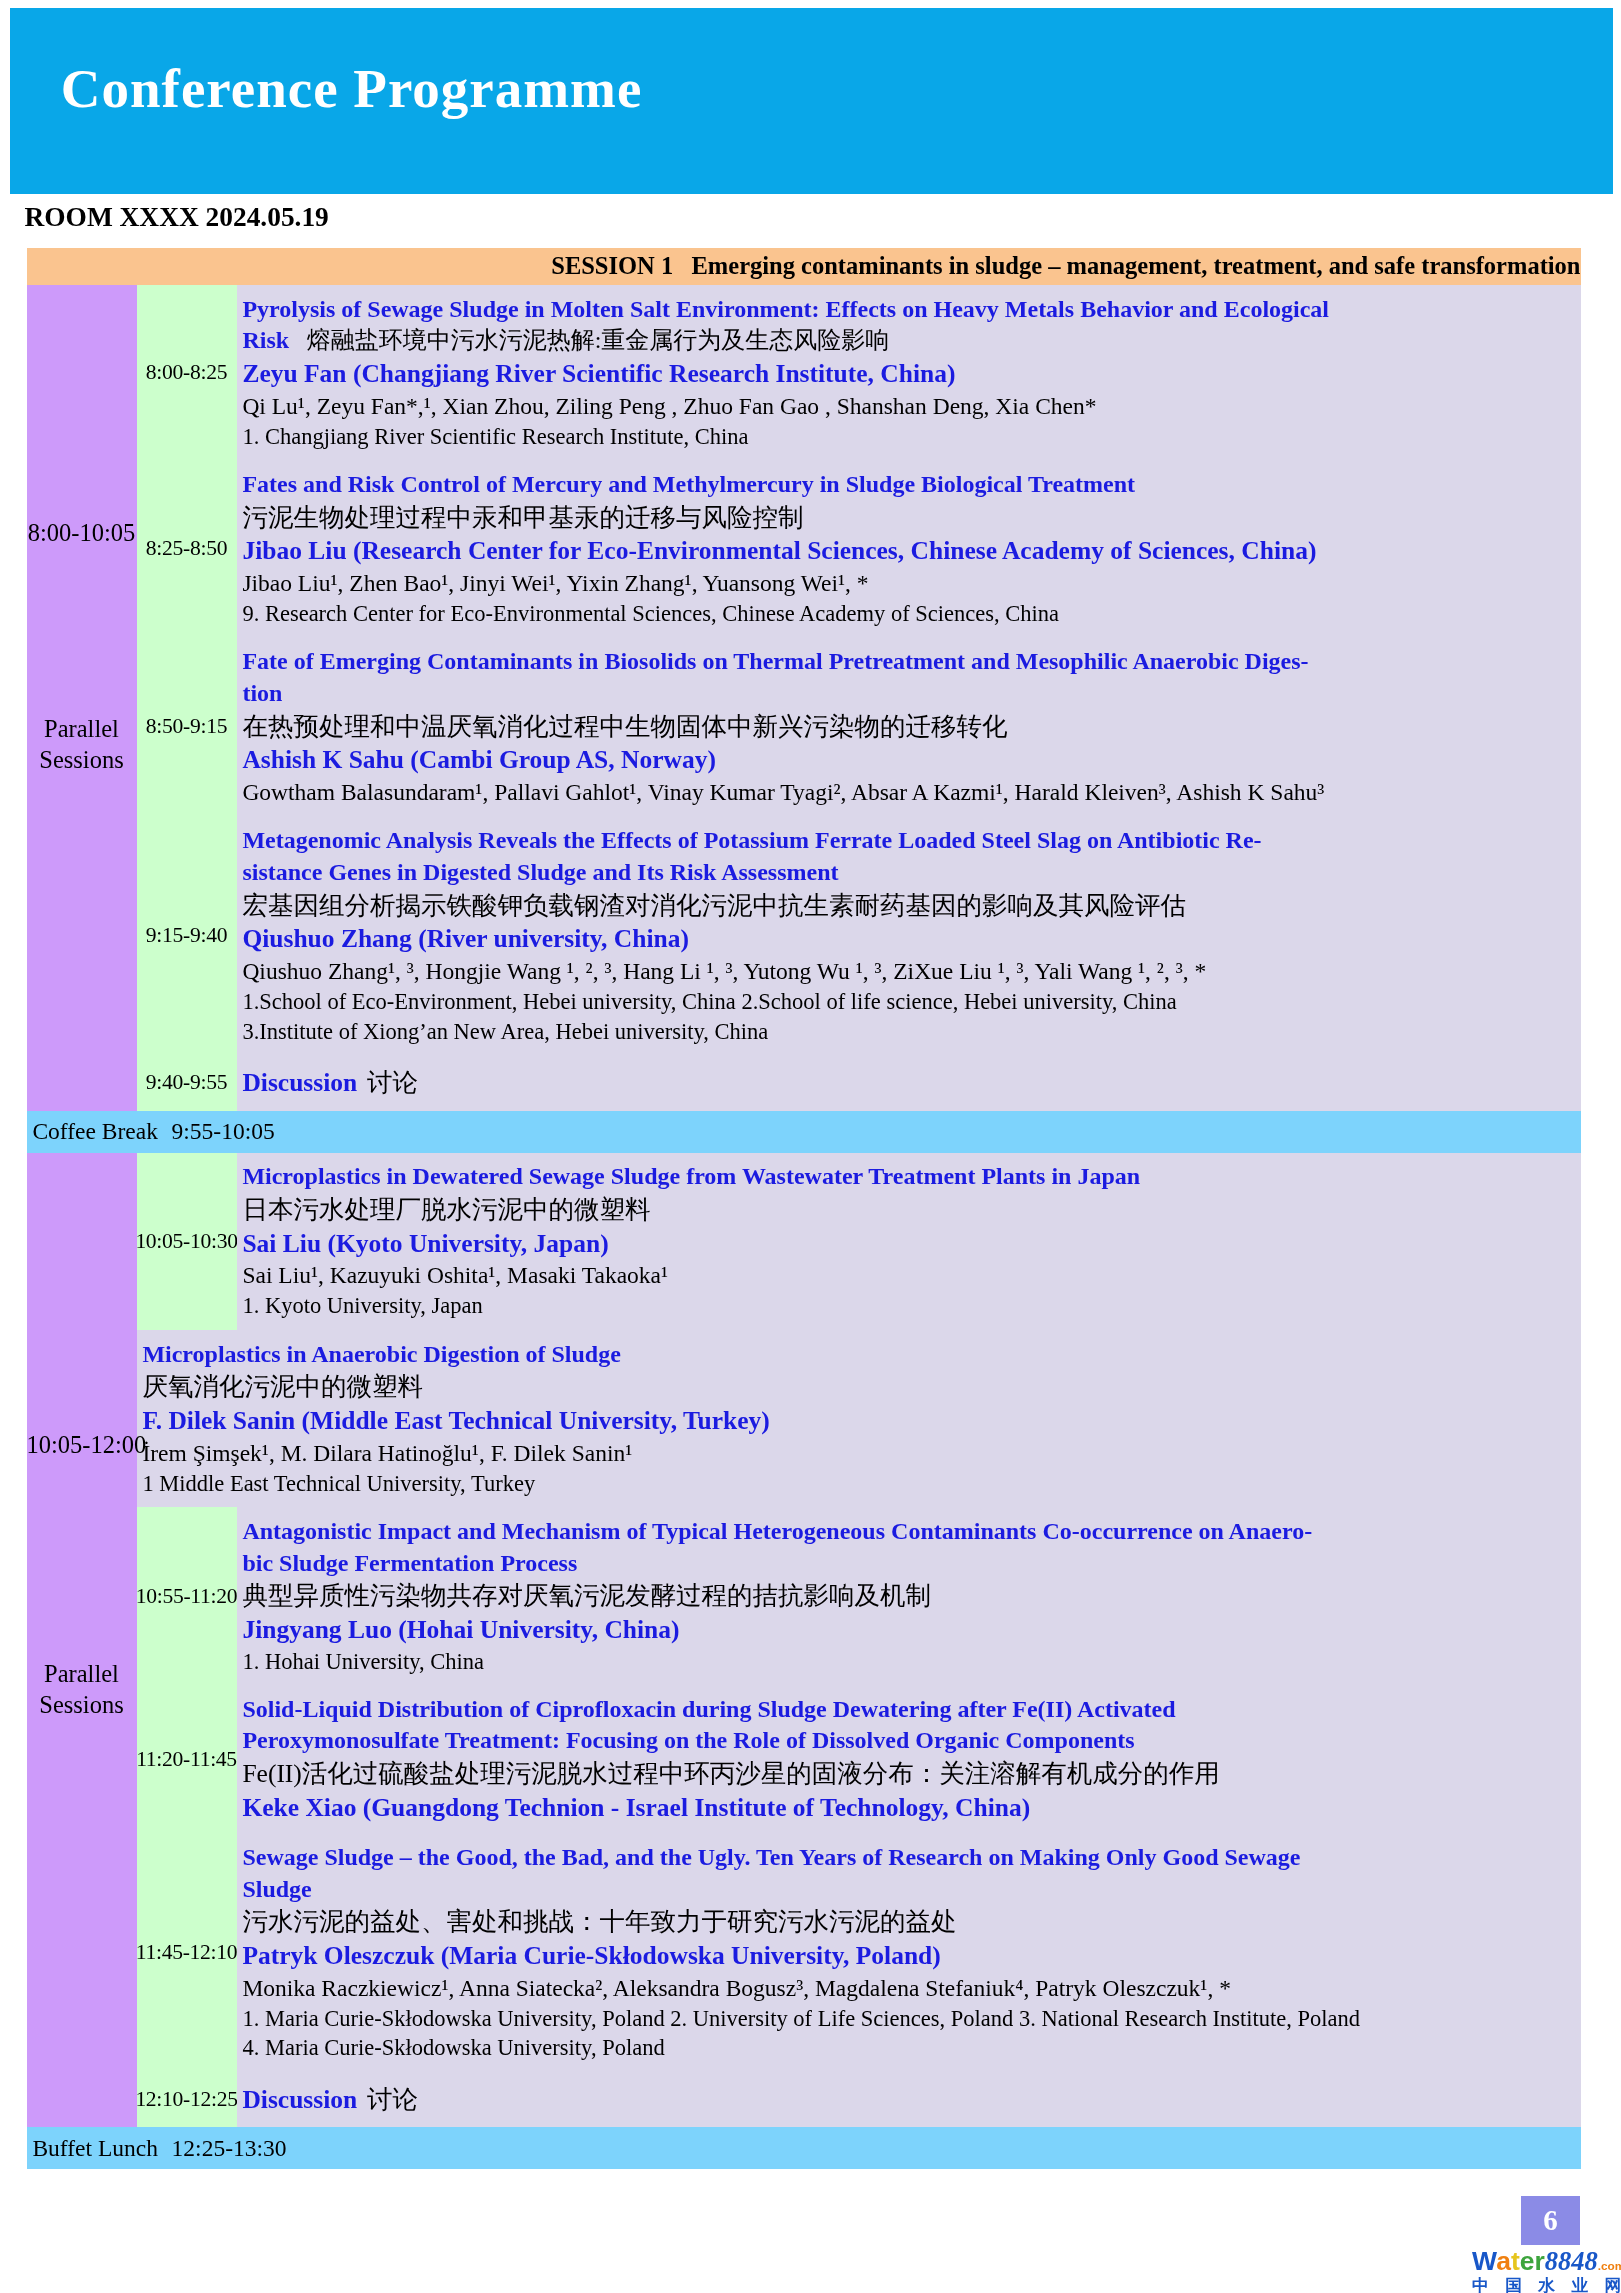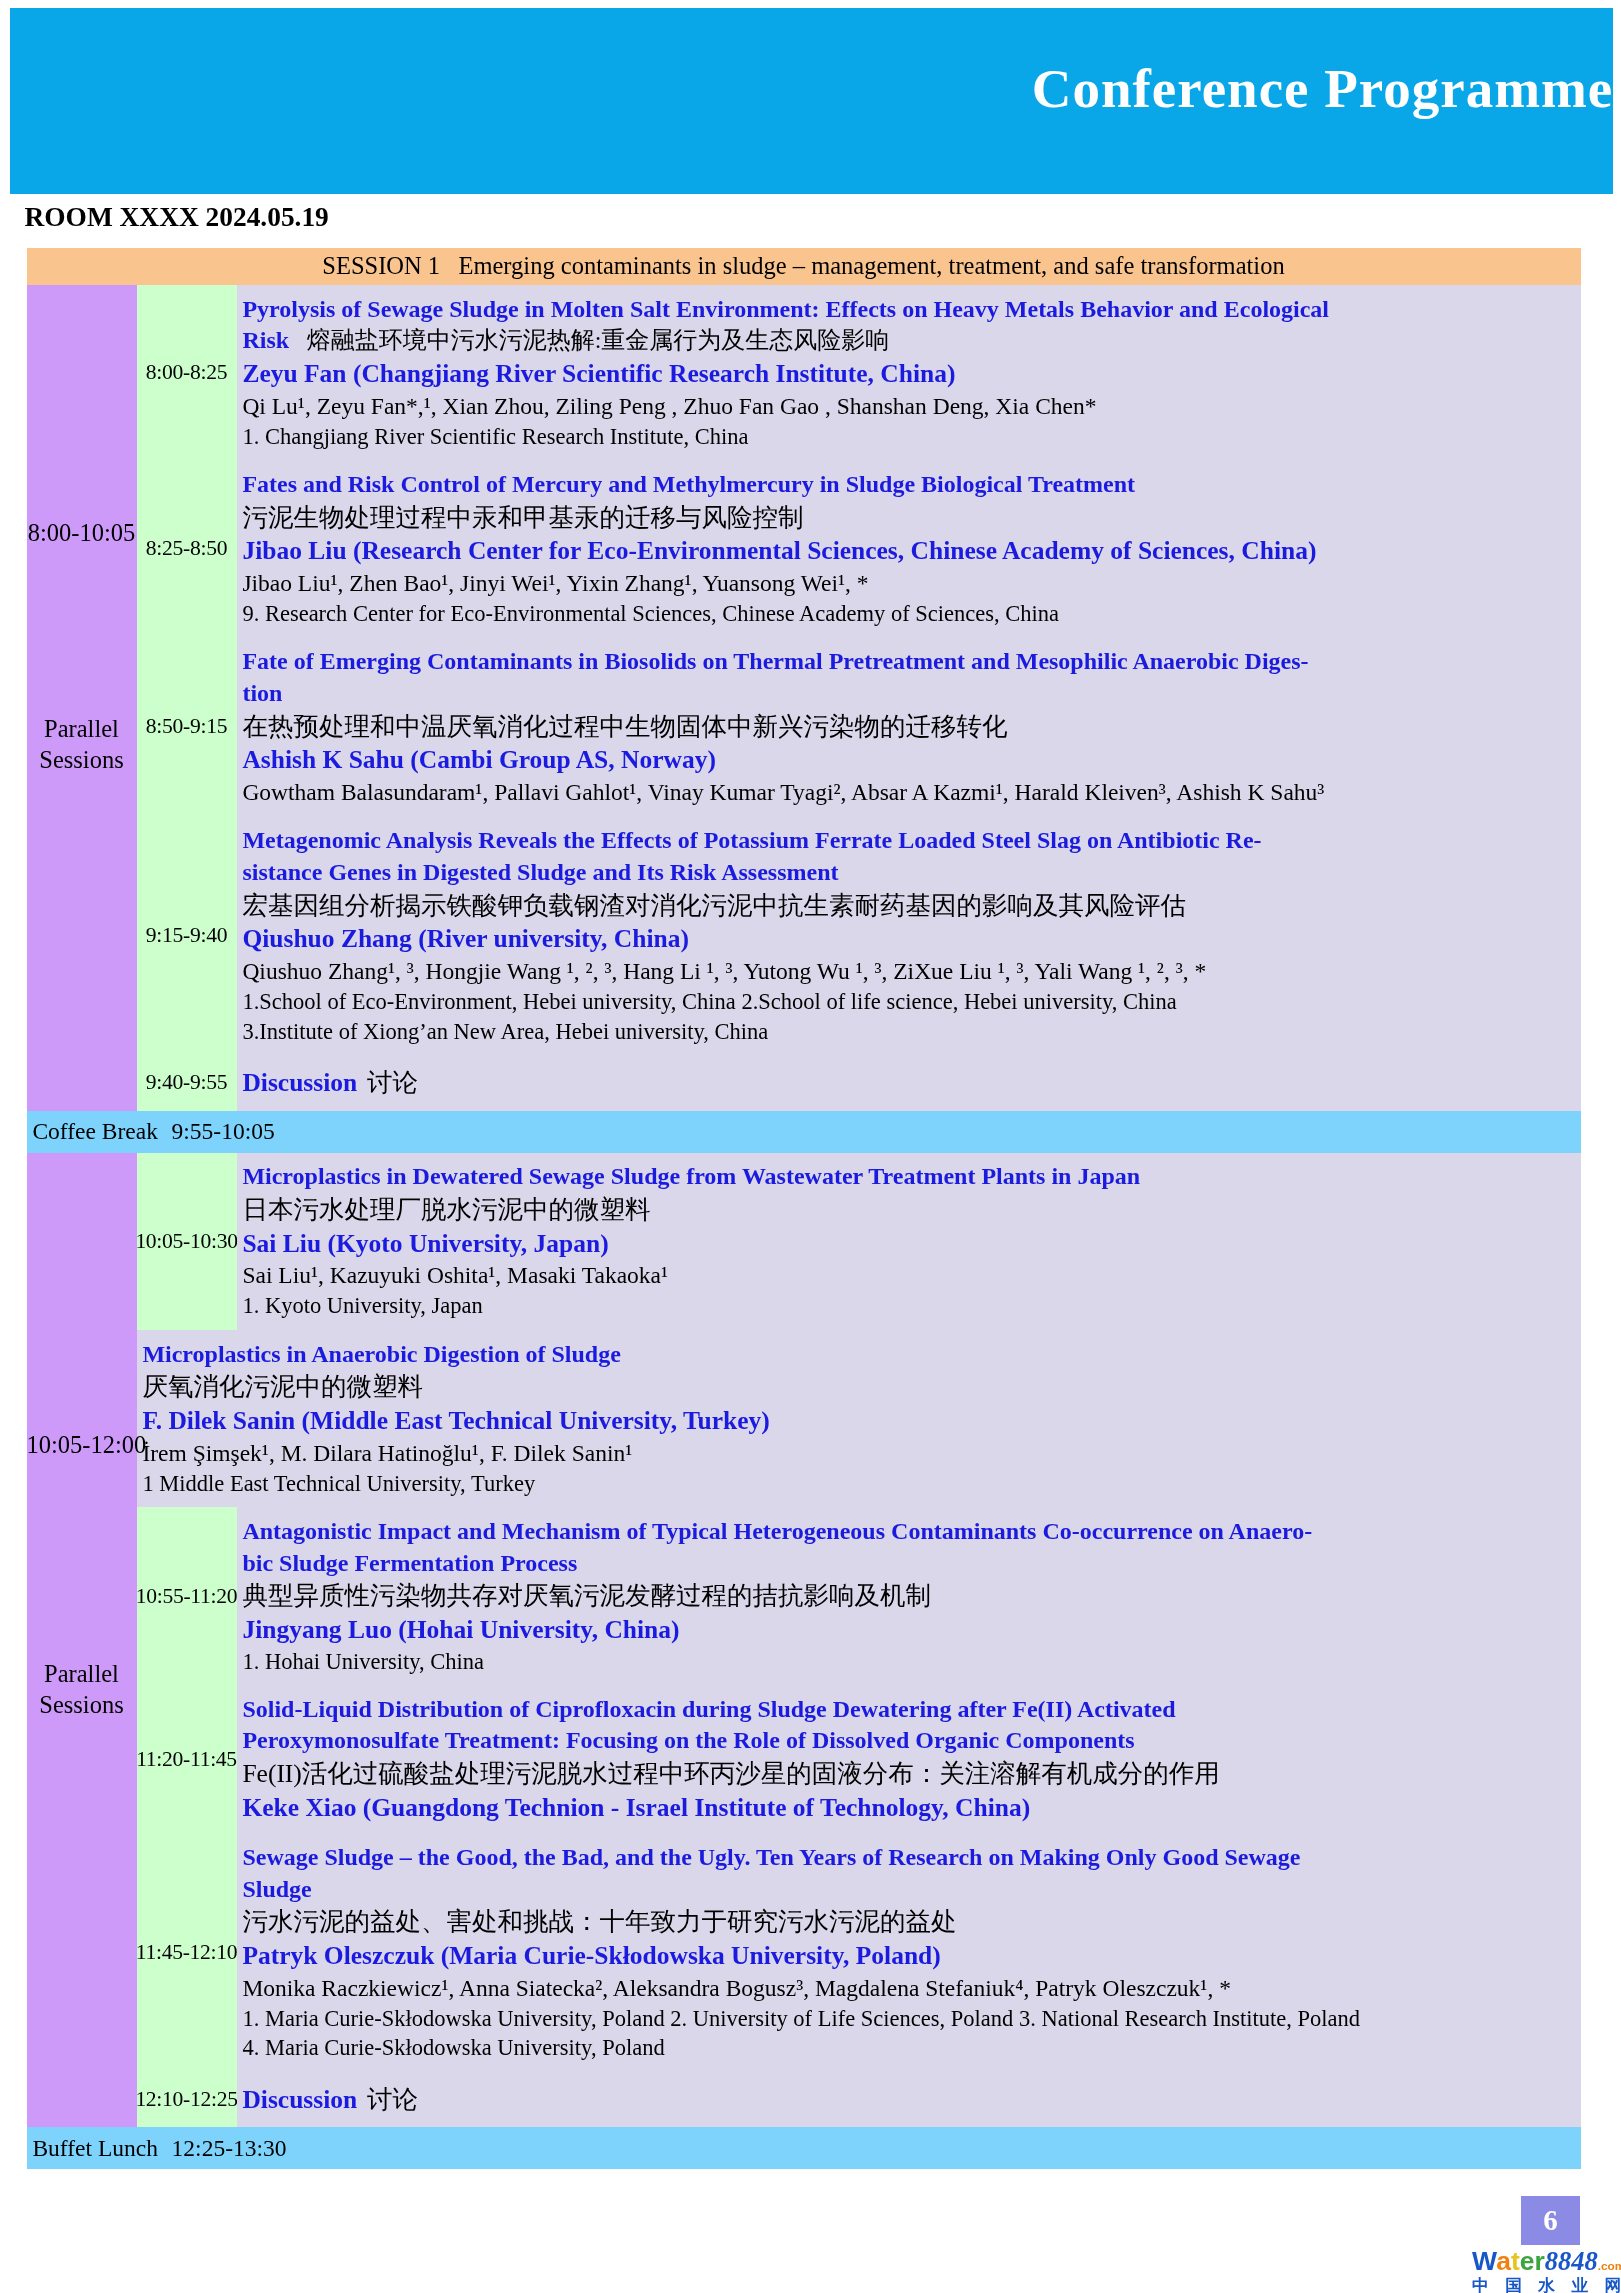--- a/index.html
+++ b/index.html
@@ -3,36 +3,36 @@
 <meta charset="utf-8">
 <style>
   html,body{margin:0;padding:0;background:#ffffff;}
   body{
     width:1621px;height:2294px;position:relative;overflow:hidden;
     font-family:"Liberation Serif","DejaVu Serif",serif;color:#000;
   }
   
   .banner{
     position:absolute;left:9.8px;top:7.8px;right:7.8px;height:186px;
-    background:#09a7e8;display:flex;align-items:center;justify-content:flex-end;
+    background:#09a7e8;display:flex;align-items:center;
   }
   .banner .title{
     color:#ffffff;font-size:55px;font-weight:bold;padding-left:51px;
     letter-spacing:1px;margin-top:-25.5px;
   }
   
   .room{
     position:absolute;left:24.5px;top:202px;font-size:27.4px;font-weight:bold;
   }
   
   .programme{
     position:absolute;left:26.5px;top:248px;width:1554px;
   }
   .session-header{
-    background:#fac48f;text-align:center;font-weight:normal;font-size:24.5px;
+    background:#fac48f;text-align:right;font-weight:bold;font-size:24.5px;
     padding:3.9px 0 4.9px 0;white-space:pre;
   }
   .session-block{display:flex;align-items:stretch;}
   .col-range{
     width:110px;flex:0 0 110px;background:#cd9afa;position:relative;
     font-size:24.5px;
   }
   .range-label{
     position:absolute;top:30%;left:0;right:0;text-align:center;
     transform:translateY(-50%);white-space:nowrap;

